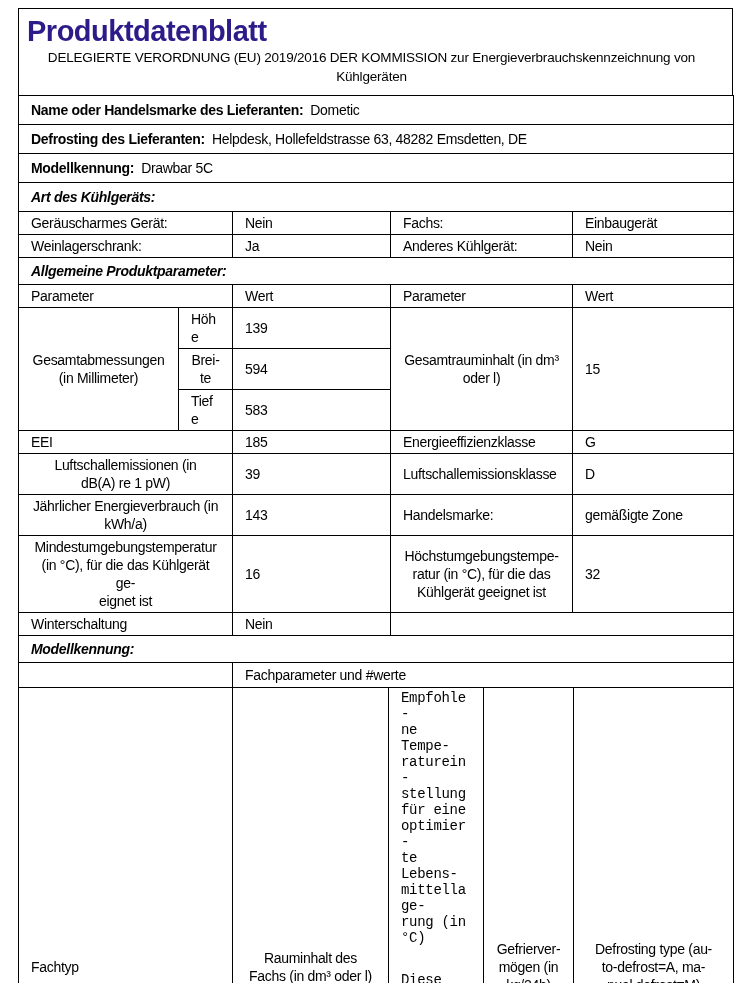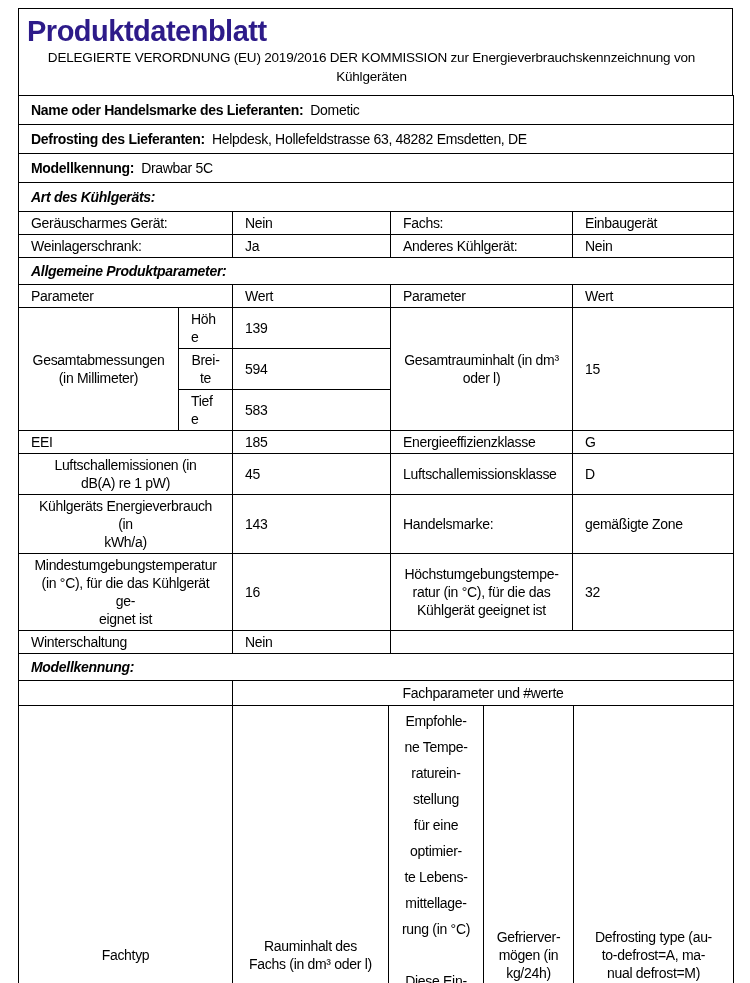--- a/index.html
+++ b/index.html
@@ -24,28 +24,28 @@
     text-align:center;
   }
   table { border-collapse:collapse; table-layout:fixed; width:715px; }
   td {
     border:1px solid #000; padding:2px 12px;
     font-size:14px; line-height:18px; letter-spacing:-0.3px;
     vertical-align:middle; overflow:hidden; word-wrap:break-word;
   }
   .b { font-weight:bold;font-style:italic; }
   .pre { white-space:pre-line;text-align:center; }
-  .center { text-align:center; }
+  .center { }
   .lblval b { font-weight:bold; margin-right:7px; }
   tr.r28 td { height:24px; }
   tr.r26 td { height:22px; }
   tr.rhdr td { height:18px; }
   .t2 tr:first-child td { border-top:none; height:20px; }
   .t2 tr.cut td { border-bottom:none; height:337px; }
-  .fach-note { line-height:26px; white-space:pre-line; }
+  .fach-note { line-height:16px; white-space:pre-line;font-family:Liberation Mono, monospace; }
   .fach-note.p2 { margin-top:26px; }
   .footer {
     position:absolute; top:1012px; right:26px;
     font-size:11px; letter-spacing:-0.2px;
   }
 </style>
 </head>
 <body>
 
 <div class="sheet">
@@ -123,26 +123,26 @@
 
     <tr>
       <td colspan="2">EEI</td>
       <td>185</td>
       <td>Energieeffizienzklasse</td>
       <td>G</td>
     </tr>
     <tr>
       <td colspan="2" class="pre">Luftschallemissionen (in
 dB(A) re 1 pW)</td>
-      <td>45</td>
+      <td>39</td>
       <td>Luftschallemissionsklasse</td>
       <td>D</td>
     </tr>
     <tr>
-      <td colspan="2" class="pre">Kühlgeräts Energieverbrauch (in
+      <td colspan="2" class="pre">Jährlicher Energieverbrauch (in
 kWh/a)</td>
       <td>143</td>
       <td>Handelsmarke:</td>
       <td>gemäßigte Zone</td>
     </tr>
     <tr>
       <td colspan="2" class="pre">Mindestumgebungstemperatur
 (in °C), für die das Kühlgerät ge-
 eignet ist</td>
       <td>16</td>

